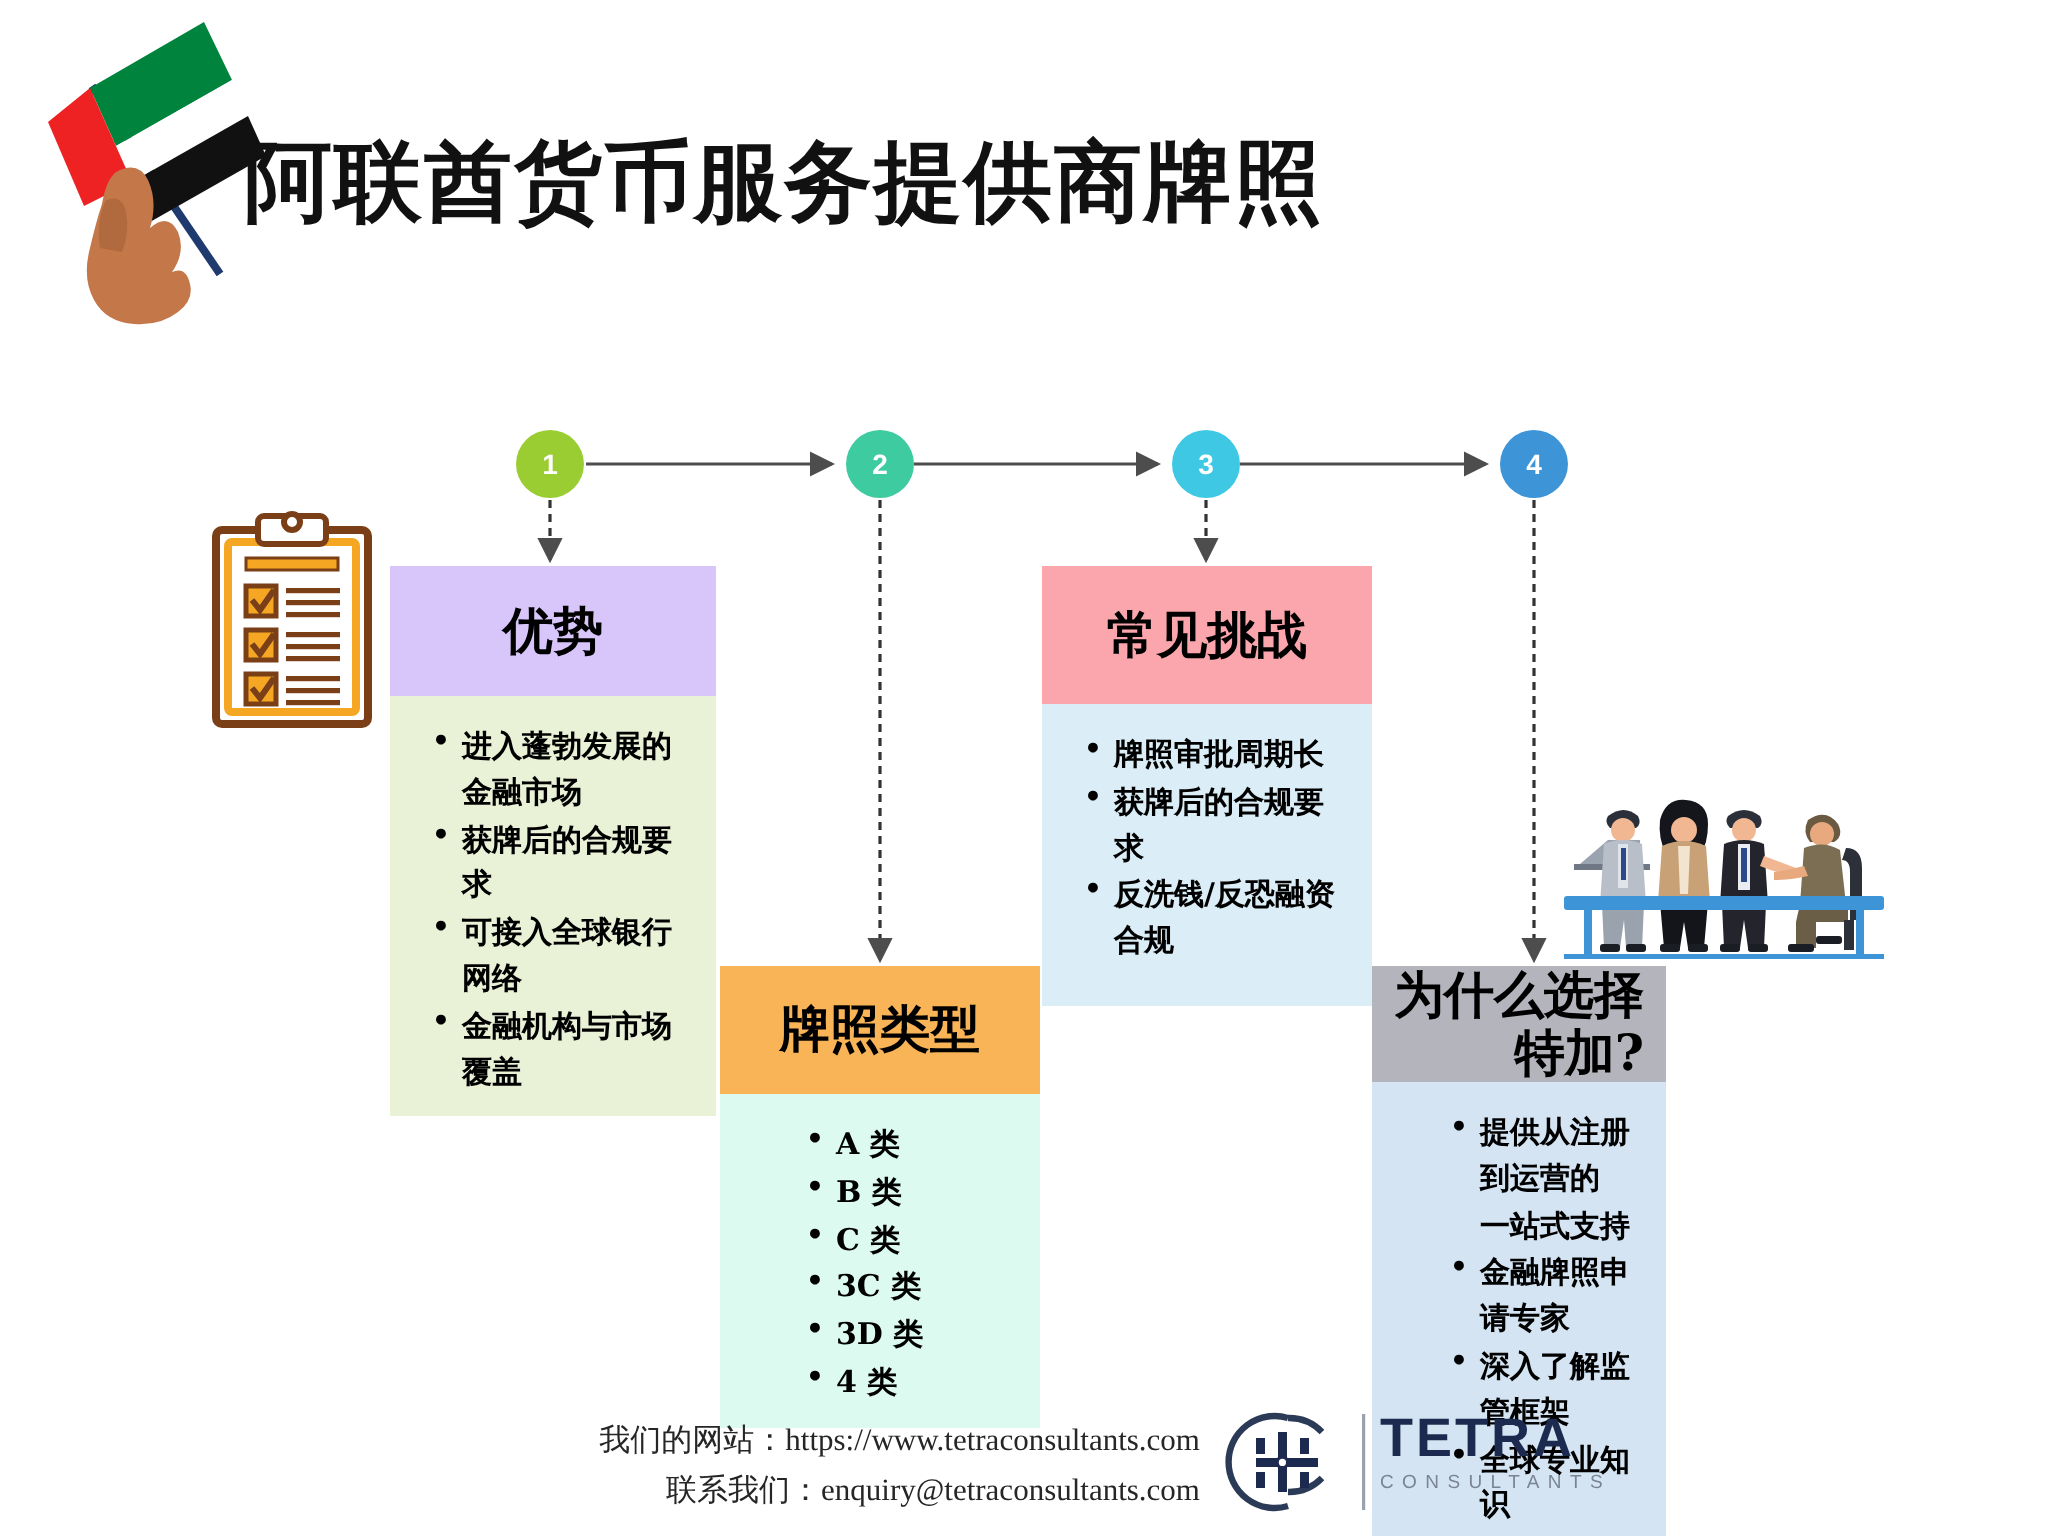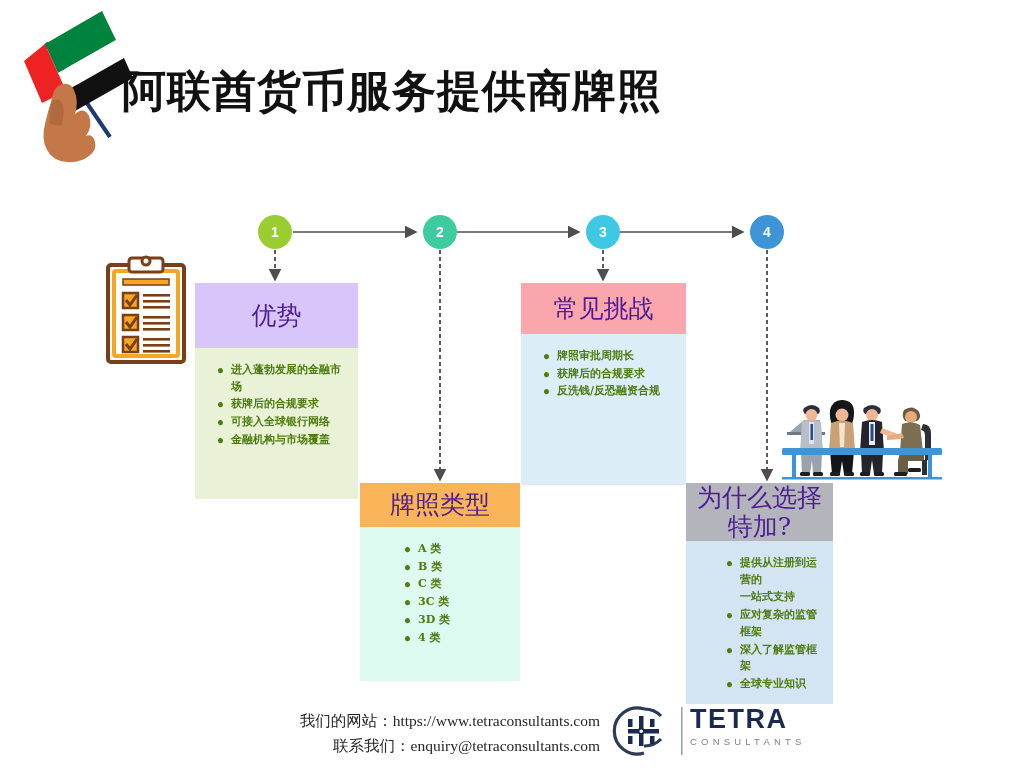--- a/index.html
+++ b/index.html
@@ -27,29 +27,29 @@
     position:absolute;width:34px;height:34px;border-radius:50%;
     display:flex;align-items:center;justify-content:center;
     color:#ffffff;font-weight:bold;font-size:14px;
     font-family:"Liberation Sans",sans-serif;
   }
 
   
   .card{position:absolute;}
   .card-head{
     display:flex;align-items:center;justify-content:center;
-    text-align:center;font-weight:normal;color:#4c1d95;
+    text-align:right;font-weight:bold;color:#000000;
     font-size:25px;line-height:1.18;
     font-family:"DejaVu Serif","Liberation Serif",serif;
   }
   .card-body{padding:14px 6px 10px 6px;}
   .card-body ul{margin:0;padding:0 6px 0 30px;list-style:none;}
   .card-body li{
     position:relative;
-    font-size:11px;font-weight:bold;color:#4d7c0f;
+    font-size:15px;font-weight:bold;color:#000000;
     line-height:1.52;margin:0 0 1px 0;
     font-family:"DejaVu Serif","Liberation Serif",serif;
   }
   .card-body li::before{
     content:"\2022";position:absolute;left:-15px;top:-1px;font-size:14px;
   }
   .card-body li.cont::before{content:"";}
   .card-body.center ul{padding-left:52px;}
 
   
@@ -148,56 +148,56 @@
       <ul id="card-0-list">
           <li>进入蓬勃发展的金融市场</li>
           <li>获牌后的合规要求</li>
           <li>可接入全球银行网络</li>
           <li>金融机构与市场覆盖</li>
         </ul>
     </div>
   </div>
 
   <div class="card" id="card-1" style="left: 360px; top: 483px; width: 160px;">
-    <div class="card-head" id="card-1-head" style="height: 44px; background: rgb(249, 180, 87);">牌照类型</div>
+    <div class="card-head" id="card-1-head" style="height: 64px; background: rgb(249, 180, 87);">牌照类型</div>
     <div class="card-body center" id="card-1-body" style="min-height: 130px; background: rgb(220, 250, 240);">
       <ul id="card-1-list">
           <li>A 类</li>
           <li>B 类</li>
           <li>C 类</li>
           <li>3C 类</li>
           <li>3D 类</li>
           <li>4 类</li>
         </ul>
     </div>
   </div>
 
   <div class="card" id="card-2" style="left: 521px; top: 283px; width: 165px;">
-    <div class="card-head" id="card-2-head" style="height: 51px; background: rgb(251, 166, 172);">常见挑战</div>
+    <div class="card-head" id="card-2-head" style="height: 69px; background: rgb(251, 166, 172);">常见挑战</div>
     <div class="card-body" id="card-2-body" style="min-height: 127px; background: rgb(219, 238, 247);">
       <ul id="card-2-list">
           <li>牌照审批周期长</li>
           <li>获牌后的合规要求</li>
           <li>反洗钱/反恐融资合规</li>
         </ul>
     </div>
   </div>
 
   <div class="card" id="card-3" style="left: 686px; top: 483px; width: 147px;">
     <div class="card-head" id="card-3-head" style="height: 58px; background: rgb(180, 180, 188);">
       <span>
         <span>为什么选择</span><br>
         <span>特加?</span>
       </span>
     </div>
     <div class="card-body" id="card-3-body" style="min-height: 130px; background: rgb(212, 228, 242); padding-left: 24px;">
       <ul id="card-3-list">
           <li>提供从注册到运营的</li>
           <li class="cont">一站式支持</li>
-          <li>应对复杂的监管框架</li>
+          <li>金融牌照申请专家</li>
           <li>深入了解监管框架</li>
           <li>全球专业知识</li>
         </ul>
     </div>
   </div>
 
   <div style="position:absolute;left:782px;top:388px;width:160px;height:92px;">
     <svg viewBox="0 0 160 92" width="160" height="92">
 
       <path d="M8,44 l14,-12 l16,0 l0,12 z" fill="#9aa4b0"></path>

